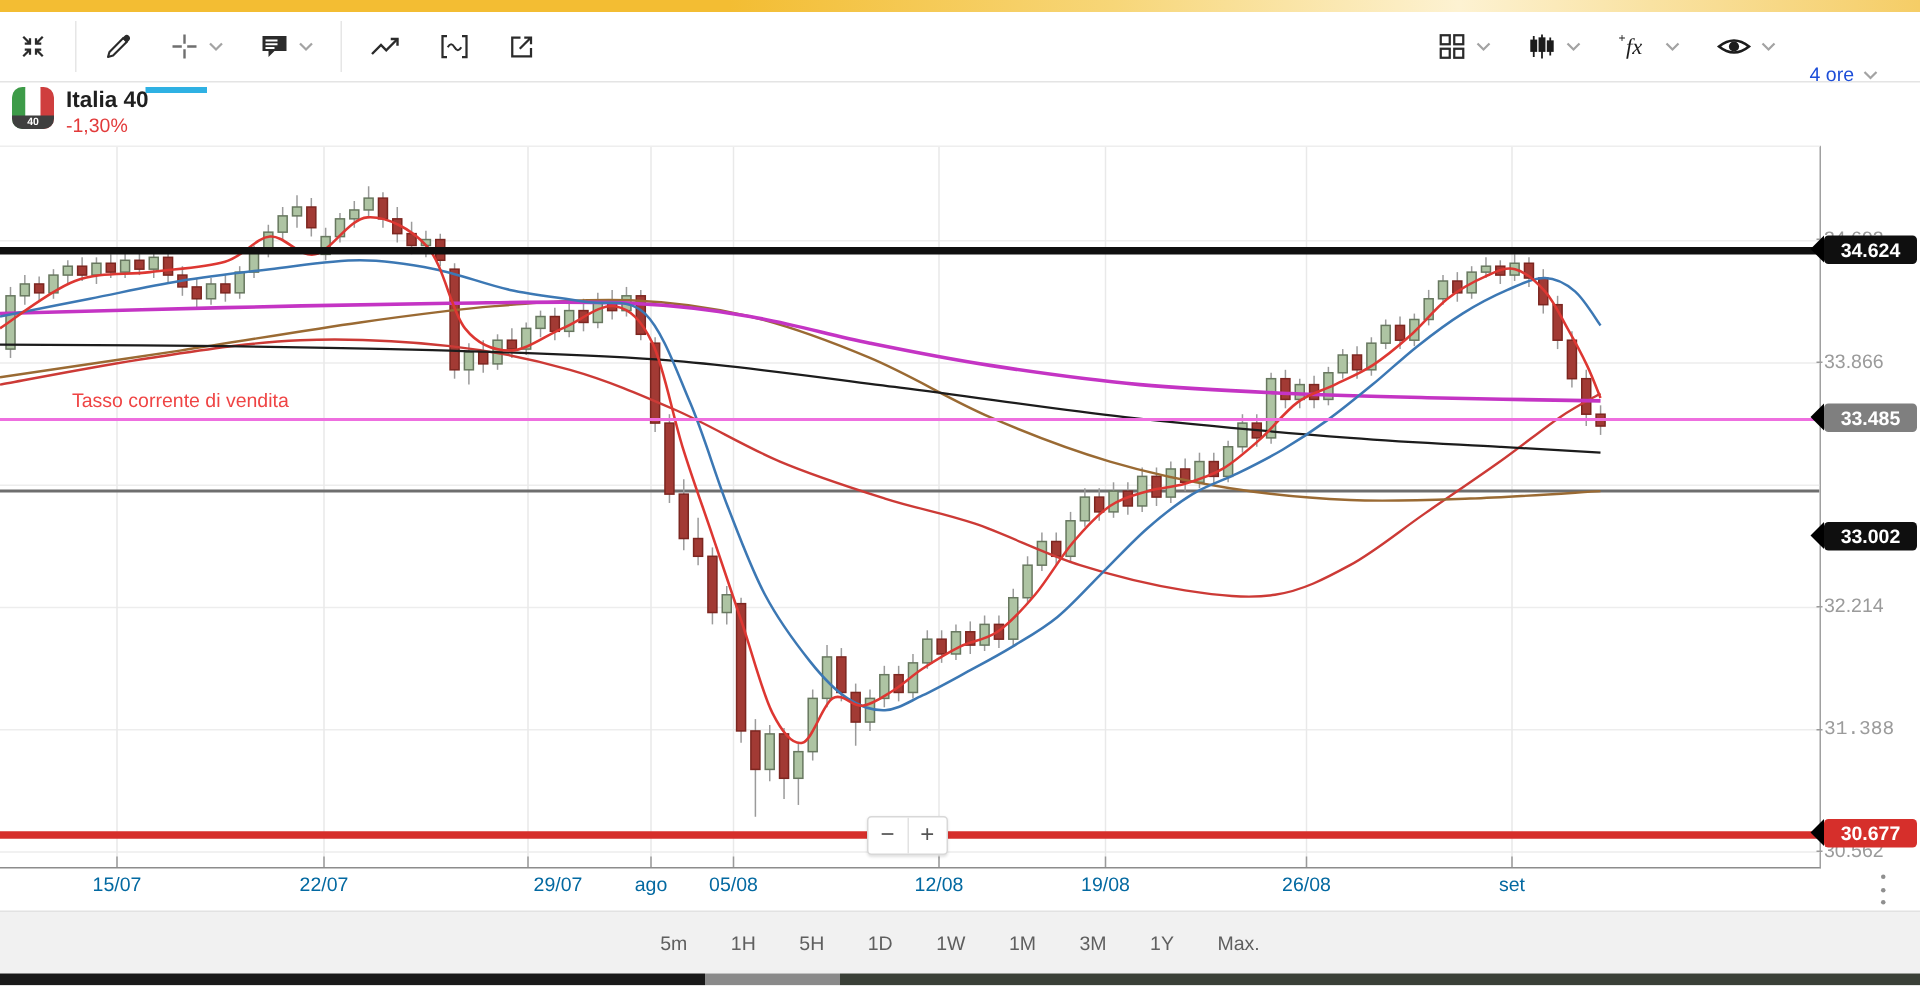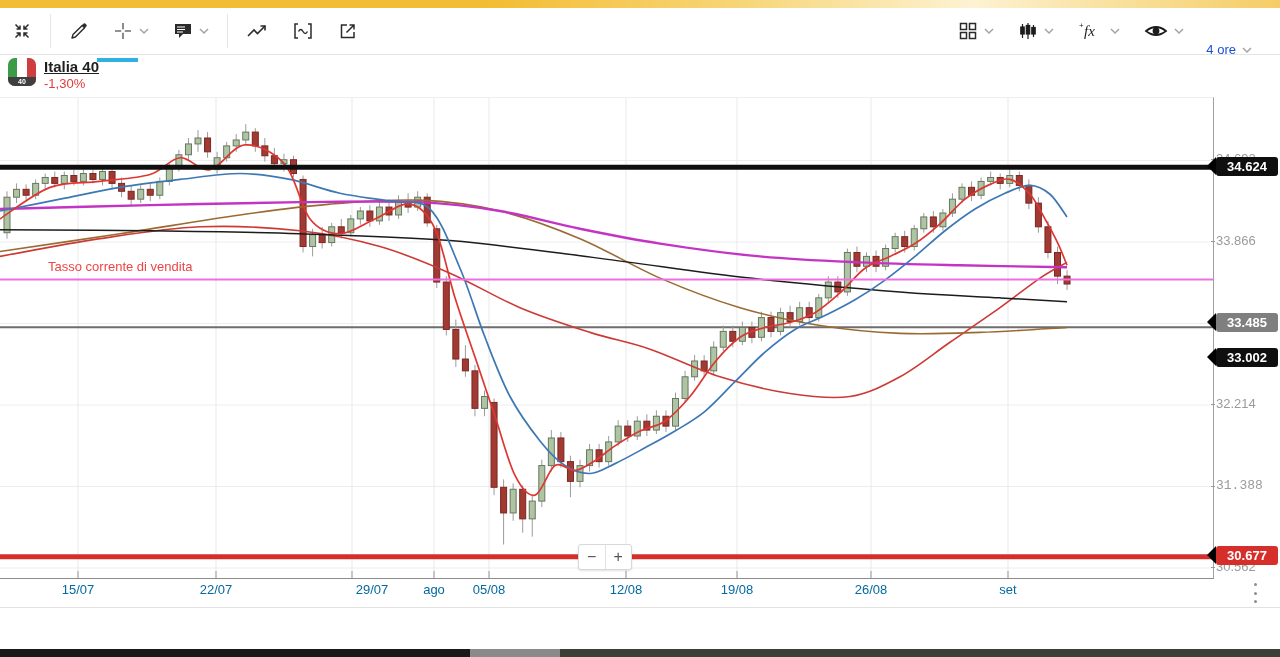--- a/index.html
+++ b/index.html
@@ -18,21 +18,21 @@
   .tf-select{display:flex;align-items:center;font-size:13px;color:#1d4ed8;padding:0 10px;cursor:pointer;margin-top:36px;}
   .tf-select span{margin-right:6px;}
   
   .inst{position:absolute;left:8px;top:58px;display:flex;}
   .flag{width:28px;height:28px;border-radius:7px;overflow:hidden;position:relative;box-shadow:0 0 0 1px #d9d9d9 inset;}
   .flag .stripes{display:flex;height:100%;}
   .flag .stripes div{flex:1;}
   .flag .band{position:absolute;left:0;bottom:0;width:100%;height:9px;background:#3f3f3f;color:#fff;
     font-size:7px;font-weight:bold;text-align:center;line-height:9px;}
   .inst-texts{margin-left:8px;}
-  .inst-name{font-size:15px;font-weight:bold;color:#1f1f1f;line-height:17px;text-decoration:underline;}
+  .inst-name{font-size:15px;font-weight:bold;color:#1f1f1f;line-height:17px;}
   .inst-change{font-size:13px;color:#e23a3a;line-height:17px;}
   
   .chart-wrap{position:absolute;left:0;top:0;width:1280px;height:657px;pointer-events:none;}
   #plot{position:absolute;left:0;top:97px;border-top:1px solid #eeeeee;border-right:1px solid #a0a0a0;border-bottom:1px solid #8c8c8c;background:#fff;pointer-events:auto;}
   .annotation{position:absolute;left:48px;top:259px;font-size:13px;color:#ef4444;}
   .ylabel{position:absolute;left:1216px;font-size:13px;color:#9b9b9b;white-space:nowrap;}
   .ylabel::before{content:"";position:absolute;left:-5px;top:8px;width:4px;height:1px;background:#9b9b9b;}
   .badge{position:absolute;left:1216px;width:62px;height:19px;border-radius:3px;color:#fff;font-size:13px;font-weight:bold;
     text-align:center;line-height:19px;z-index:3;}
   .badge::before{content:"";position:absolute;left:-9px;top:0;border-top:9.5px solid transparent;border-bottom:9.5px solid transparent;border-right:9px solid #000;}
@@ -476,21 +476,21 @@
         <line x1="0" y1="181.59327000000002" x2="1213" y2="181.59327000000002" stroke="#ee6fdf" stroke-width="2"></line>
       </svg>
     <div class="annotation">Tasso corrente di vendita</div>
     <div id="yaxis">
         <div class="ylabel" style="top: 151.499px;">34.692</div>
         <div class="ylabel" style="top: 233px;">33.866</div>
         <div class="ylabel" style="top: 396.003px;">32.214</div>
         <div class="ylabel" style="top: 477.504px; font-family: Liberation Mono, monospace;">31.388</div>
         <div class="ylabel" style="top: 559.006px;">30.562</div>
         <div class="badge" style="background: rgb(15, 15, 15); top: 156.708px;">34.624</div>
-        <div class="badge" style="background: rgb(127, 127, 127); top: 269.093px; margin-top: 44px;">33.485</div>
+        <div class="badge" style="background: rgb(127, 127, 127); top: 269.093px;">33.485</div>
         <div class="badge" style="background: rgb(15, 15, 15); top: 316.751px; margin-top: 31px;">33.002</div>
         <div class="badge" style="background: rgb(214, 47, 43); top: 546.159px;">30.677</div>
       </div>
     <div id="xaxis">
         <div class="xlabel" style="left: 78px;">15/07</div>
         <div class="xlabel" style="left: 216px;">22/07</div>
         <div class="xlabel" style="left: 352px; margin-left: 20px;">29/07</div>
         <div class="xlabel" style="left: 434px;">ago</div>
         <div class="xlabel" style="left: 489px;">05/08</div>
         <div class="xlabel" style="left: 626px;">12/08</div>
@@ -503,19 +503,30 @@
       <div class="zbtn">+</div>
     </div>
     <div class="kebab">
         <i></i>
         <i></i>
         <i></i>
       </div>
   </div>
 
   <div class="label-row-border"></div>
+  <div class="tfbar" id="tfbar">
+      <div class="tfitem">5m</div>
+      <div class="tfitem">1H</div>
+      <div class="tfitem">5H</div>
+      <div class="tfitem">1D</div>
+      <div class="tfitem">1W</div>
+      <div class="tfitem">1M</div>
+      <div class="tfitem">3M</div>
+      <div class="tfitem">1Y</div>
+      <div class="tfitem">Max.</div>
+    </div>
   <div class="darkbar">
     <div class="s1"></div>
       <div class="s2"></div>
       <div class="s3"></div>
   </div>
 
 </div>
 
 </body></html>

